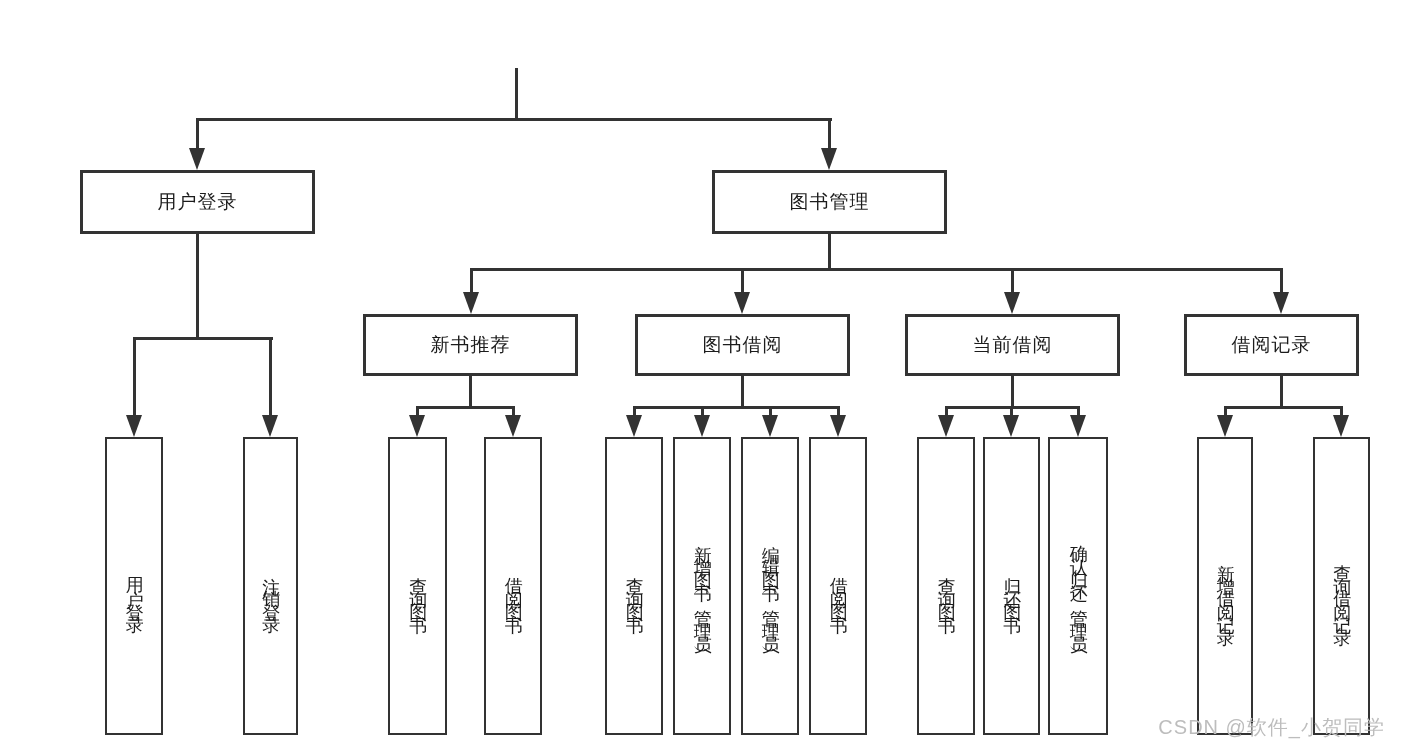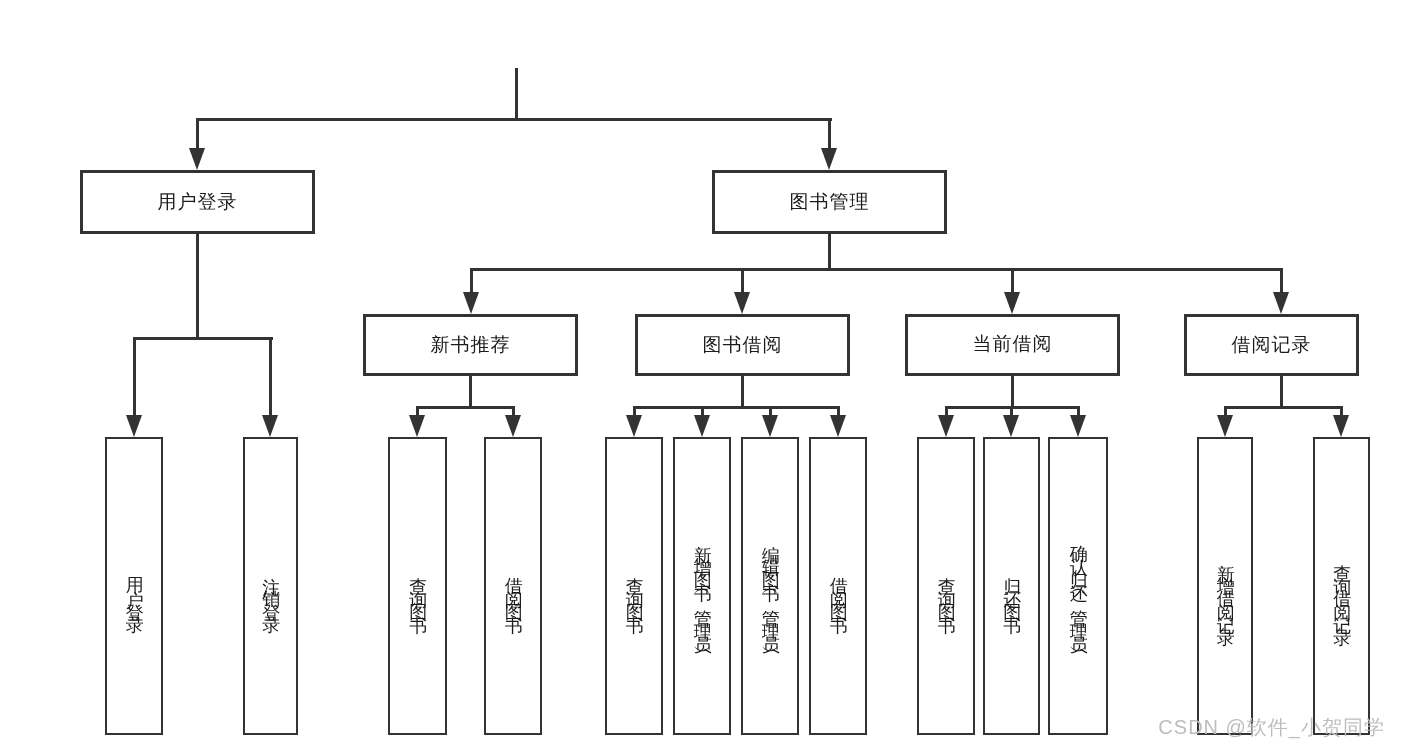--- a/index.html
+++ b/index.html
@@ -63,21 +63,21 @@
 <body>
 
 <div class="stage">
 
 
   <div class="node" style="left:80px; top:170px; width:235px; height:64px;">用户登录</div>
   <div class="node" style="left:712px; top:170px; width:235px; height:64px;">图书管理</div>
 
   <div class="node" style="left:635px; top:314px; width:215px; height:62px;">图书借阅</div>
   <div class="node" style="left:363px; top:314px; width:215px; height:62px;">新书推荐</div>
-  <div class="node" style="left:905px; top:314px; width:215px; height:62px;font-family:Liberation Mono, monospace;">当前借阅</div>
+  <div class="node" style="left:905px; top:314px; width:215px; height:62px;">当前借阅</div>
   <div class="node" style="left:1184px; top:314px; width:175px; height:62px;">借阅记录</div>
 
   <div class="node vnode" style="left:105px; top:437px; width:58px; height:298px;">用户登录</div>
   <div class="node vnode" style="left:243px; top:437px; width:55px; height:298px;">注销登录</div>
 
   <div class="node vnode" style="left:388px; top:437px; width:59px; height:298px;">查询图书</div>
   <div class="node vnode" style="left:484px; top:437px; width:58px; height:298px;">借阅图书</div>
 
   <div class="node vnode" style="left:605px; top:437px; width:58px; height:298px;">查询图书</div>
   <div class="node vnode" style="left:673px; top:437px; width:58px; height:298px;">新增图书（管理员）</div>

